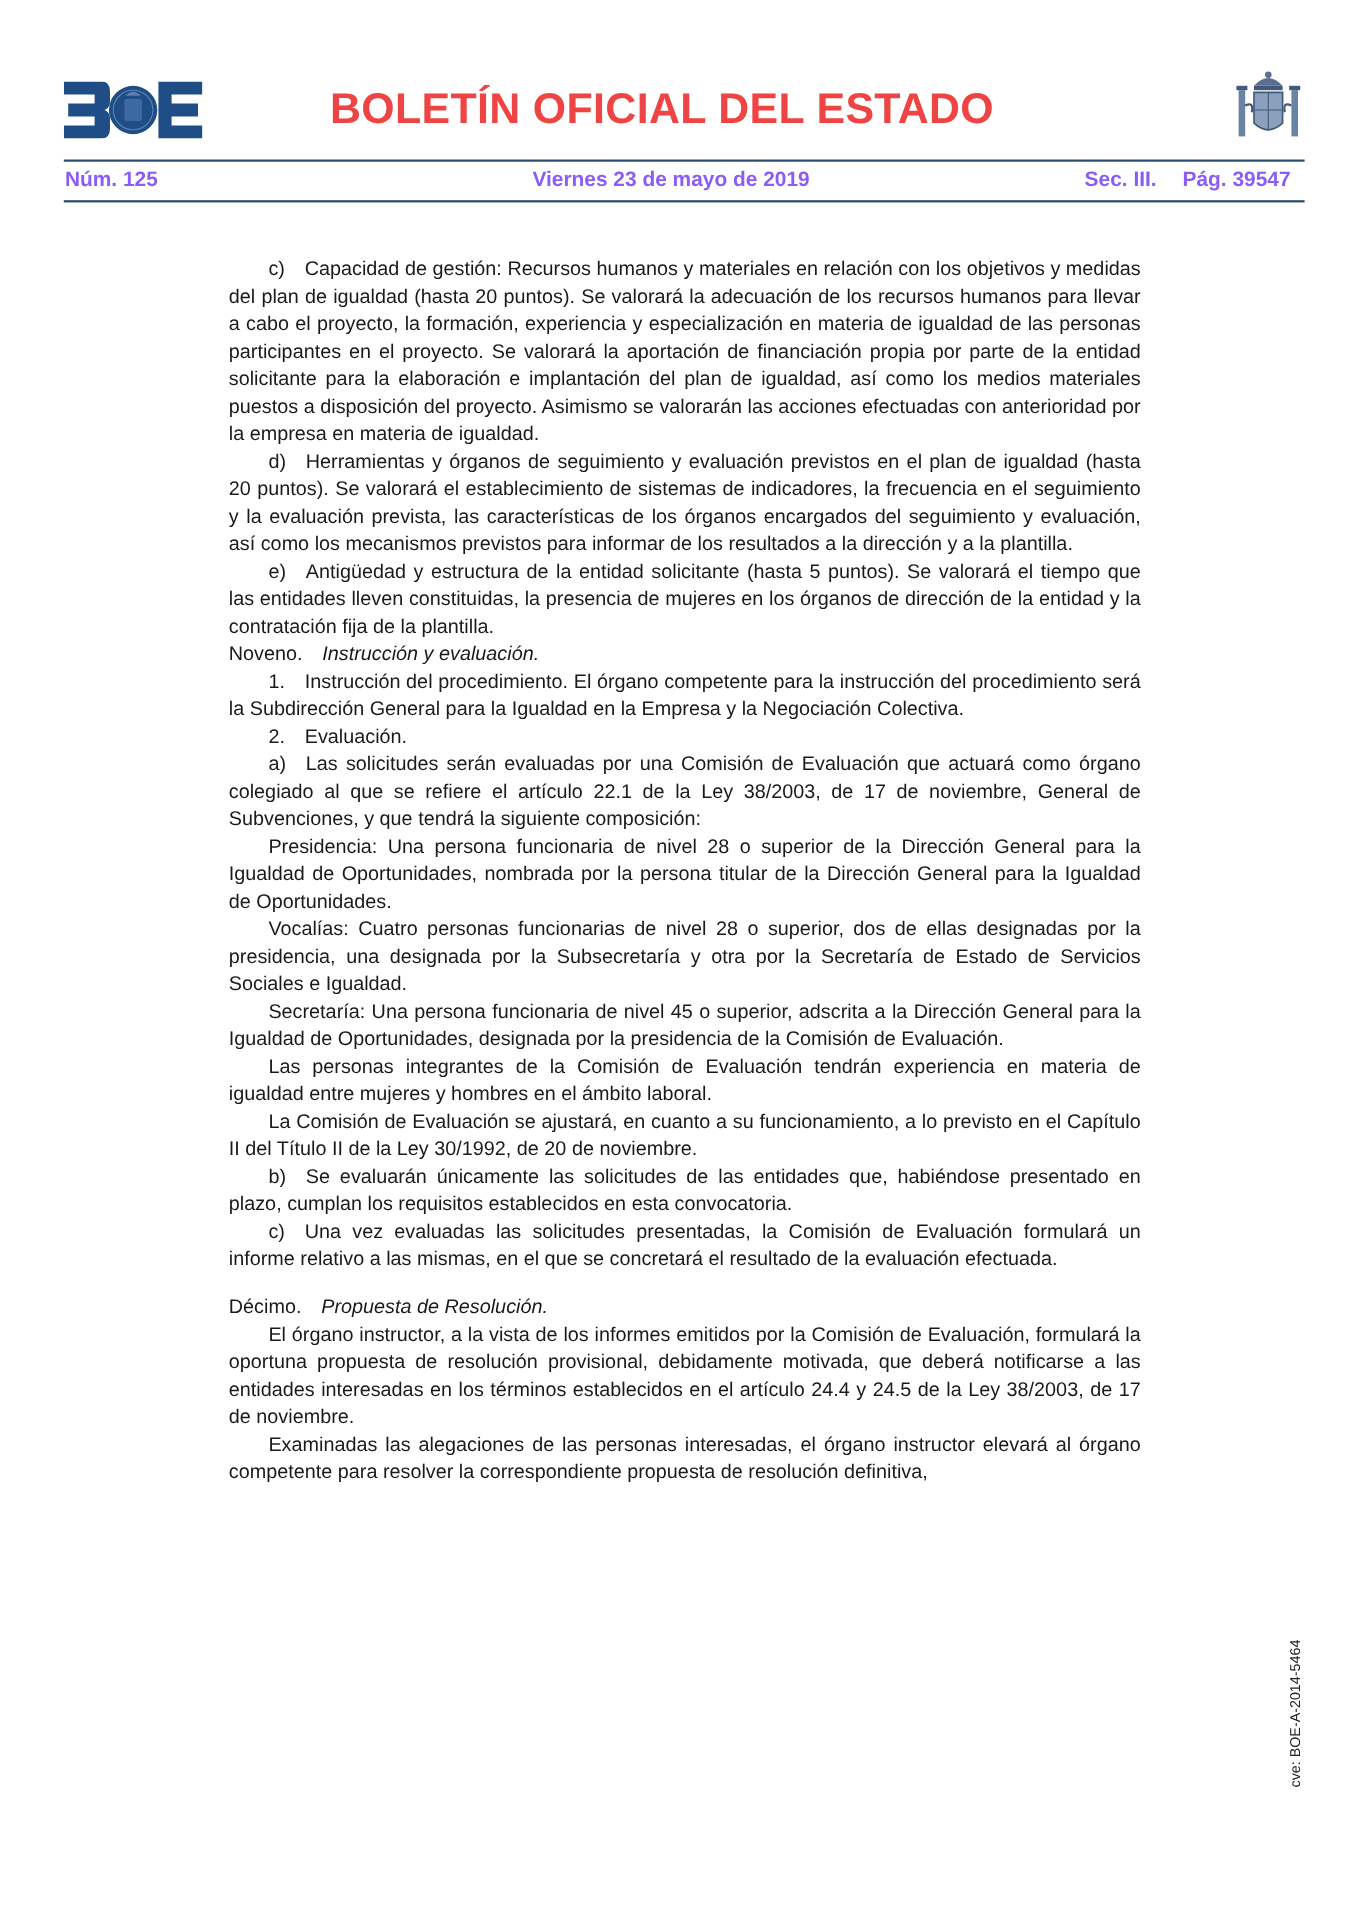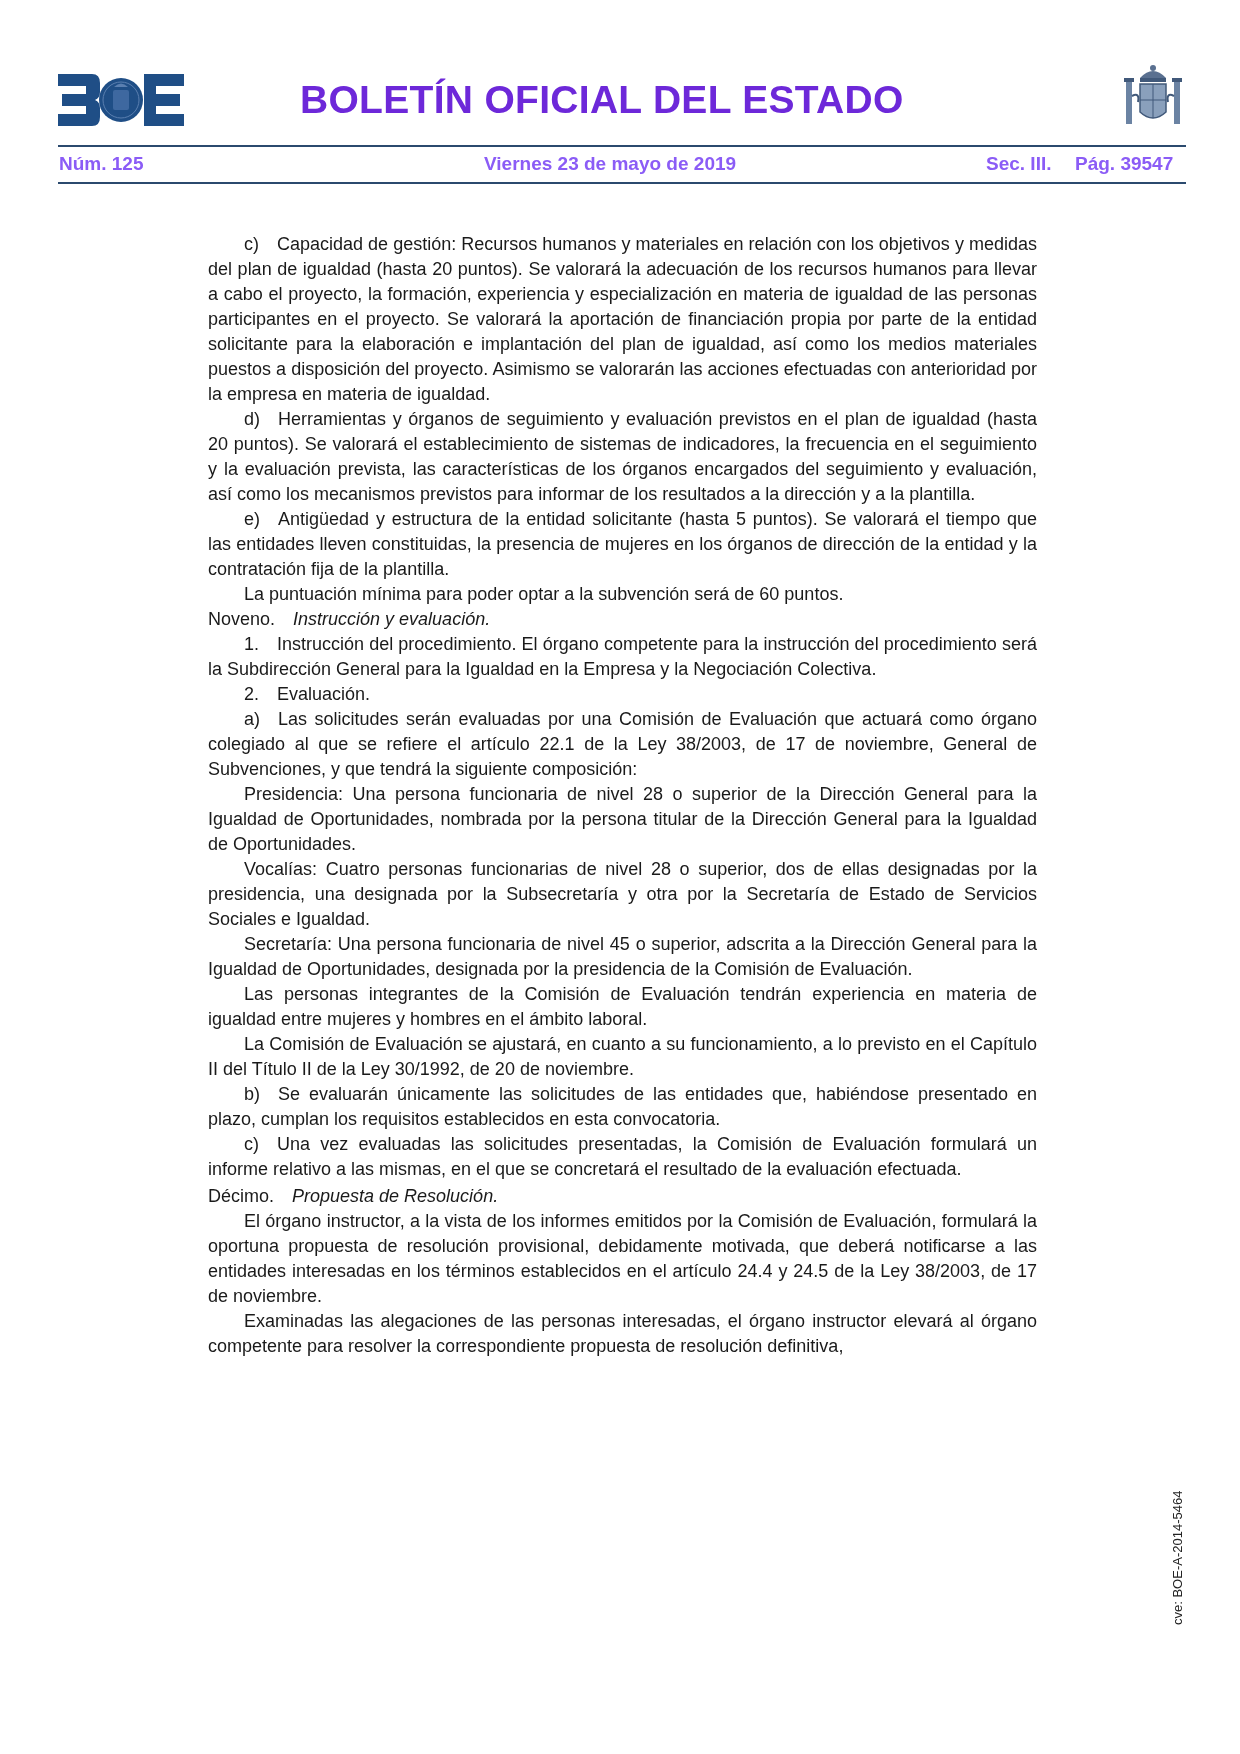--- a/index.html
+++ b/index.html
@@ -1,36 +1,36 @@
 <!DOCTYPE html>
 <html><head>
 <meta charset="utf-8">
 <style>
   html, body { margin: 0; padding: 0; background: #ffffff; }
   body { width: 1240px; height: 1754px; position: relative; overflow: hidden;
          font-family: "Liberation Sans", sans-serif; color: #1a1a1a; }
   .logo { position: absolute; left: 58px; top: 74px; width: 126px; height: 52px; }
   .title { position: absolute; left: 300px; top: 80px; font-size: 39px; font-weight: bold;
-           color: #6d28d9; letter-spacing: 0.3px; white-space: nowrap; line-height: 1; }
+           color: #ef4444; letter-spacing: 0.3px; white-space: nowrap; line-height: 1; }
   .crest { position: absolute; left: 1120px; top: 62px; width: 66px; height: 70px; }
   .rule { position: absolute; left: 58px; width: 1128px; height: 2px; background: #2b4a6e; }
   .rule.top { top: 145px; }
   .rule.bottom { top: 182px; }
   .hdr { position: absolute; top: 153px; font-size: 19px; font-weight: bold; color: #8b5cf6;
          white-space: nowrap; line-height: 1.2; }
   .hdr.num { left: 59px; }
   .hdr.date { left: 484px; }
   .hdr.sec { left: 986px; }
   .hdr.pag { left: 1075px; }
   .body { position: absolute; left: 208px; top: 232px; width: 829px;
           font-size: 18px; line-height: 25px; text-align: justify; }
   .body p { margin: 0; text-indent: 36px; }
   .body p.noind { text-indent: 0; }
   .body .gap { margin-top: 0; }
-  .body .gap2 { margin-top: 2px; }
+  .body .gap2 { margin-top: 19px; }
   .body em { font-style: italic; }
   .cve { position: absolute; left: 1170px; top: 1625px; transform: rotate(-90deg);
          transform-origin: left top; font-size: 13px; color: #222; white-space: nowrap; }
 </style>
 </head>
 <body>
 
 <svg class="logo" viewBox="0 0 126 52">
 
   <path d="M0 0 H34 Q42 0 42 9 V18 Q42 24 37 26 Q42 28 42 34 V43 Q42 52 34 52 H0 V40 H28 V32 H4 V20 H28 V12 H0 Z" fill="#1f4e86"></path>
@@ -64,21 +64,20 @@
 <div class="hdr num">Núm. 125</div>
 <div class="hdr date">Viernes 23 de mayo de 2019</div>
 <div class="hdr sec">Sec. III.</div>
 <div class="hdr pag">Pág. 39547</div>
 <div class="rule bottom"></div>
 
 <div class="body">
   <p>c) Capacidad de gestión: Recursos humanos y materiales en relación con los objetivos y medidas del plan de igualdad (hasta 20 puntos). Se valorará la adecuación de los recursos humanos para llevar a cabo el proyecto, la formación, experiencia y especialización en materia de igualdad de las personas participantes en el proyecto. Se valorará la aportación de financiación propia por parte de la entidad solicitante para la elaboración e implantación del plan de igualdad, así como los medios materiales puestos a disposición del proyecto. Asimismo se valorarán las acciones efectuadas con anterioridad por la empresa en materia de igualdad.</p>
   <p>d) Herramientas y órganos de seguimiento y evaluación previstos en el plan de igualdad (hasta 20 puntos). Se valorará el establecimiento de sistemas de indicadores, la frecuencia en el seguimiento y la evaluación prevista, las características de los órganos encargados del seguimiento y evaluación, así como los mecanismos previstos para informar de los resultados a la dirección y a la plantilla.</p>
   <p>e) Antigüedad y estructura de la entidad solicitante (hasta 5 puntos). Se valorará el tiempo que las entidades lleven constituidas, la presencia de mujeres en los órganos de dirección de la entidad y la contratación fija de la plantilla.</p>
-  <p>La puntuación mínima para poder optar a la subvención será de 60 puntos.</p>
 
   <p class="noind gap">
     <span>Noveno.</span> <em>Instrucción y evaluación.</em>
   </p>
 
   <p class="gap">1. Instrucción del procedimiento. El órgano competente para la instrucción del procedimiento será la Subdirección General para la Igualdad en la Empresa y la Negociación Colectiva.</p>
   <p>2. Evaluación.</p>
 
   <p class="gap">a) Las solicitudes serán evaluadas por una Comisión de Evaluación que actuará como órgano colegiado al que se refiere el artículo 22.1 de la Ley 38/2003, de 17 de noviembre, General de Subvenciones, y que tendrá la siguiente composición:</p>
 

